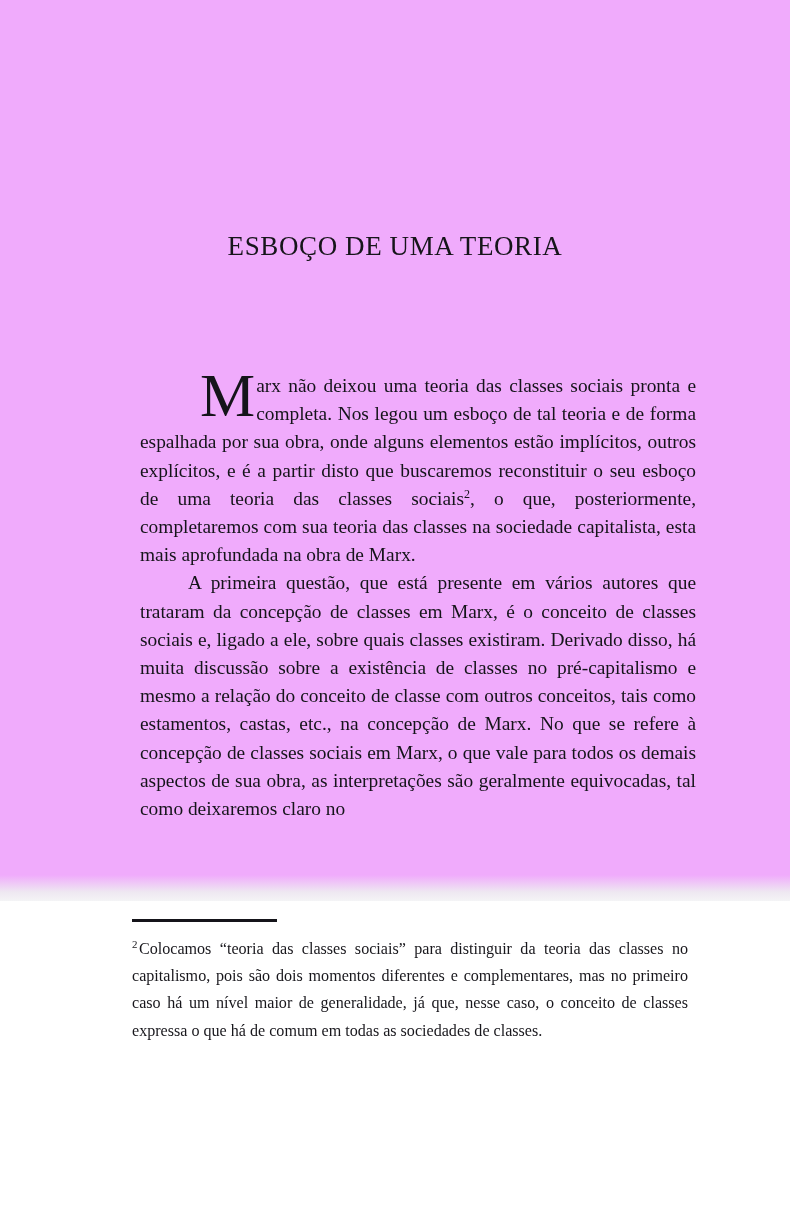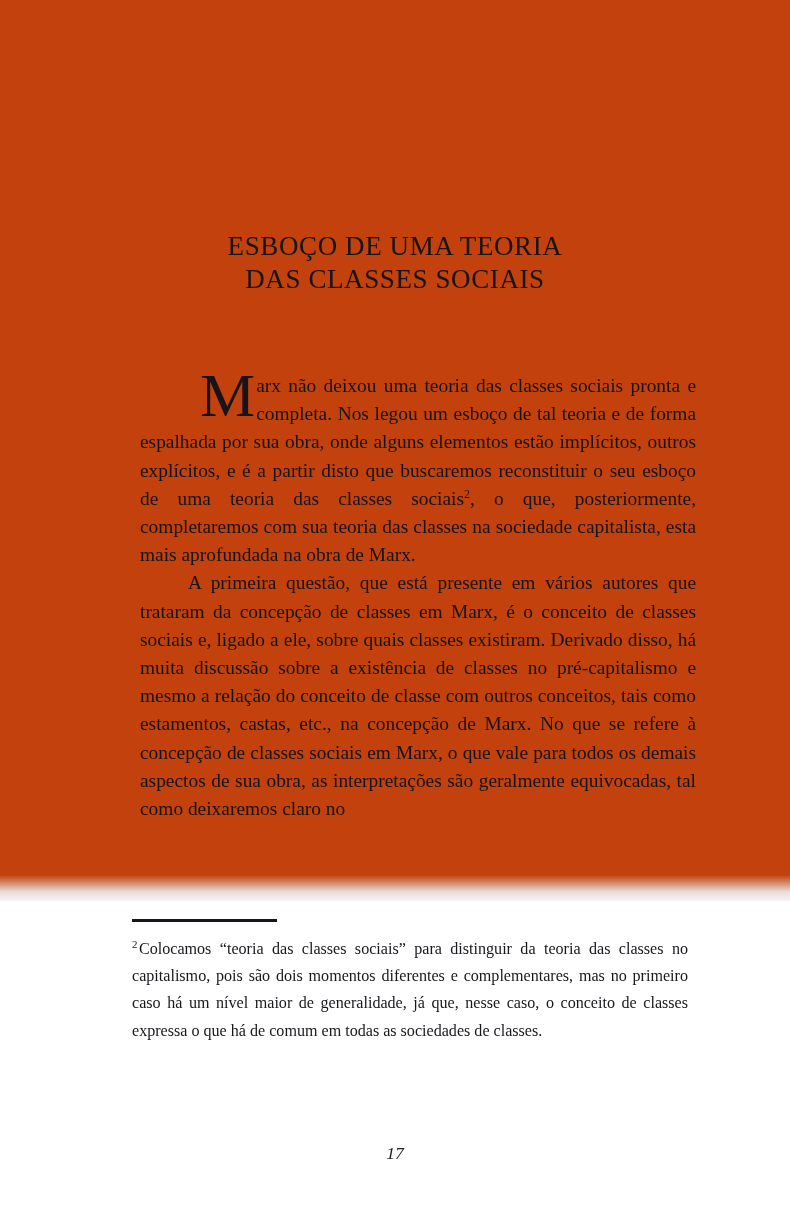--- a/index.html
+++ b/index.html
@@ -14,21 +14,21 @@
     color: #1a1a1a;
     overflow: hidden;
     position: relative;
   }
 
   .page {
     position: absolute;
     left: 0; top: 0;
     width: 790px;
     height: 901px;
-    background: #c2410c;
+    background: #f0abfc;
   }
 
   
   .chapter-title {
     position: absolute;
     left: 0;
     top: 212px;
     width: 790px;
     text-align: center;
     font-size: 27px;
@@ -132,33 +132,31 @@
     pointer-events: none;
   }
 </style>
 </head>
 <body>
 
 <div class="page">
 
   <h1 class="chapter-title">
     <span class="tline">ESBOÇO DE UMA TEORIA</span>
-    <span class="tline">DAS CLASSES SOCIAIS</span>
   </h1>
 
   <div class="body-block">
 
     <p class="body-para has-dropcap"><span class="dropcap">M</span><span>arx não deixou uma teoria das classes sociais pronta e completa. Nos legou um esboço de tal teoria e de forma espalhada por sua obra, onde alguns elementos estão implícitos, outros explícitos, e é a partir disto que buscaremos reconstituir o seu esboço de uma teoria das classes sociais</span><sup class="fn-ref">2</sup><span>, o que, posteriormente, completaremos com sua teoria das classes na sociedade capitalista, esta mais aprofundada na obra de Marx.</span></p>
 
     <p class="body-para">A primeira questão, que está presente em vários autores que trataram da concepção de classes em Marx, é o conceito de classes sociais e, ligado a ele, sobre quais classes existiram. Derivado disso, há muita discussão sobre a existência de classes no pré-capitalismo e mesmo a relação do conceito de classe com outros conceitos, tais como estamentos, castas, etc., na concepção de Marx. No que se refere à concepção de classes sociais em Marx, o que vale para todos os demais aspectos de sua obra, as interpretações são geralmente equivocadas, tal como deixaremos claro no</p>
 
   </div>
 
   <div class="footnote-area">
     <div class="footnote-rule"></div>
     <p class="footnote-text"><sup class="fn-num">2</sup><span>Colocamos “teoria das classes sociais” para distinguir da teoria das classes no capitalismo, pois são dois momentos diferentes e complementares, mas no primeiro caso há um nível maior de generalidade, já que, nesse caso, o conceito de classes expressa o que há de comum em todas as sociedades de classes.</span></p>
   </div>
 
-  <div class="folio">17</div>
 
   <div class="page-edge-shadow"></div>
 
 </div>
 
 </body></html>

